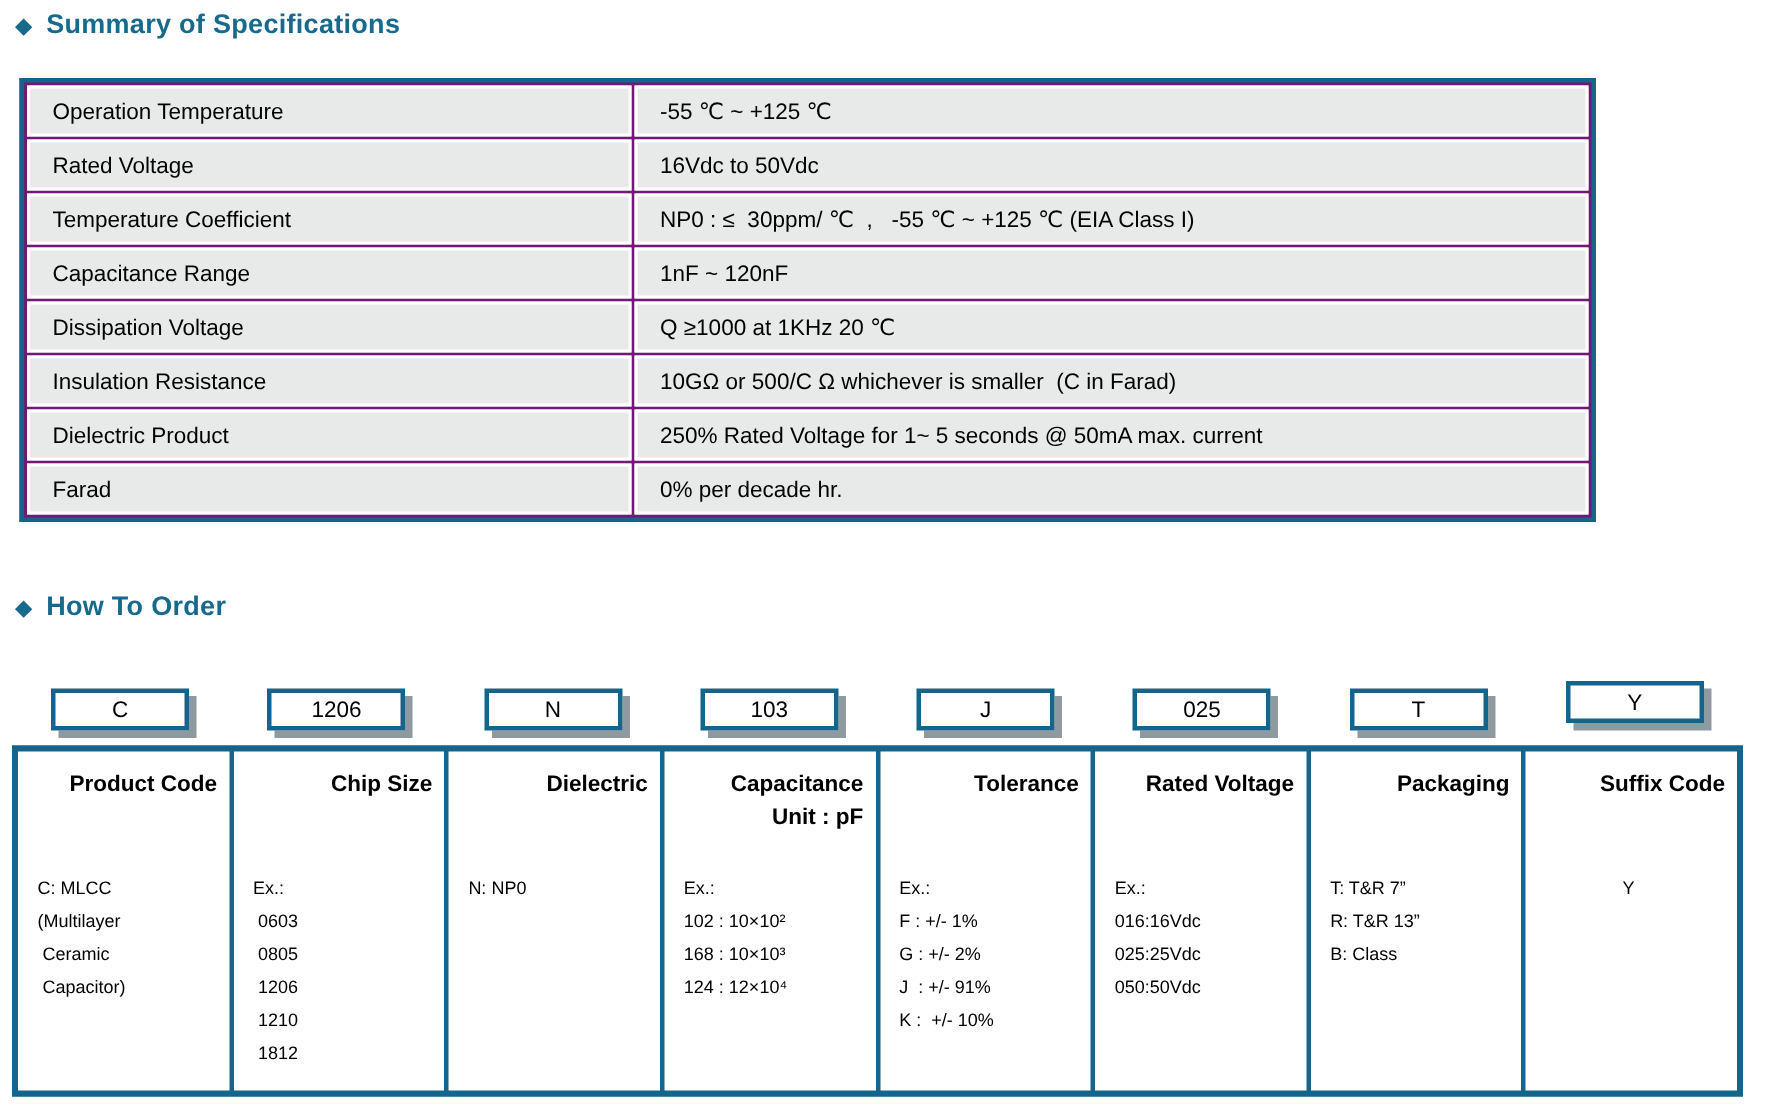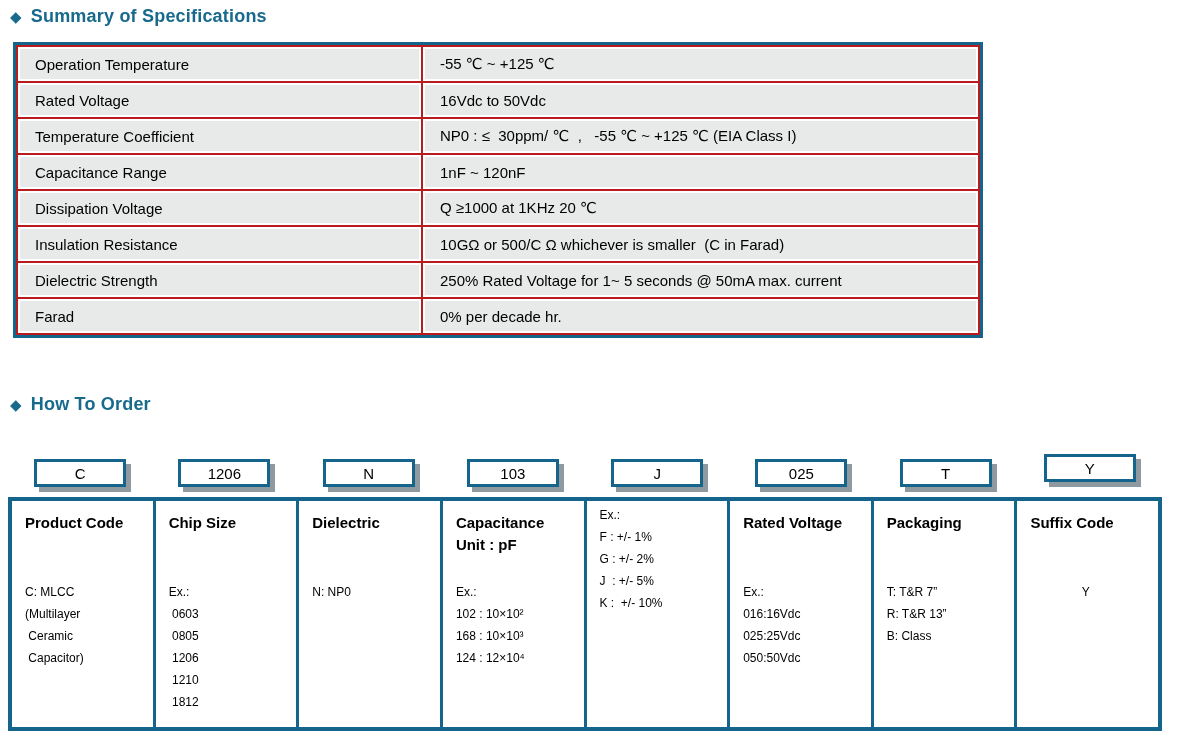--- a/index.html
+++ b/index.html
@@ -16,24 +16,24 @@
     font-size:18px;font-weight:bold;color:#186a8d;
     display:flex;align-items:center;gap:9px;
     letter-spacing:0.2px;
   }
   .section-heading .diamond{font-size:15px;color:#186a8d;}
   #heading-specs{top:6px;}
   #heading-order{top:394px;}
 
   
   #spec-table{
-    position:absolute;left:13px;top:42px;
-    width:970px;
+    position:absolute;left:13px;top:52px;
+    width:1051px;
     border-collapse:separate;border-spacing:2px;
-    background:#b91c1c;
+    background:#701a75;
     border:3px solid #14648c;
     table-layout:fixed;
   }
   #spec-table td{
     background:#e8eaea;
     border:2px solid #ffffff;
     height:30px;
     font-size:15px;
     padding:0 8px 0 15px;
     vertical-align:middle;
@@ -67,21 +67,21 @@
     display:flex;gap:3px;
   }
   .order-col{
     flex:1;background:#ffffff;
     display:flex;flex-direction:column;
     overflow:hidden;
   }
   .col-header{
     height:66px;
     padding:11px 8px 0 13px;
-    font-size:15px;font-weight:bold;line-height:22px;
+    font-size:15px;font-weight:bold;line-height:22px;text-align:right;
   }
   .col-body{
     padding:3px 4px 0 13px;
     font-size:12px;line-height:22px;
   }
   .col-body .line{white-space:pre;}
   .col-body.center{padding-left:0;text-align:center;}
 </style>
 </head>
 <body>
@@ -111,21 +111,21 @@
     </tr>
     <tr>
       <td class="spec-label">Dissipation Voltage</td>
       <td class="spec-value">Q ≥1000 at 1KHz 20 ℃</td>
     </tr>
     <tr>
       <td class="spec-label">Insulation Resistance</td>
       <td class="spec-value">10GΩ or 500/C Ω whichever is smaller  (C in Farad)</td>
     </tr>
     <tr>
-      <td class="spec-label">Dielectric Strength</td>
+      <td class="spec-label">Dielectric Product</td>
       <td class="spec-value">250% Rated Voltage for 1~ 5 seconds @ 50mA max. current</td>
     </tr>
     <tr>
       <td class="spec-label">Farad</td>
       <td class="spec-value">0% per decade hr.</td>
     </tr>
   </tbody>
 </table>
 
 <div class="section-heading" id="heading-order">
@@ -190,25 +190,26 @@
   <div class="order-col">
     <div class="col-header">Capacitance Unit : pF</div>
     <div class="col-body">
         <div class="line">Ex.:</div>
         <div class="line">102 : 10×10²</div>
         <div class="line">168 : 10×10³</div>
         <div class="line">124 : 12×10⁴</div>
       </div>
   </div>
   <div class="order-col">
+    <div class="col-header">Tolerance</div>
     <div class="col-body">
         <div class="line">Ex.:</div>
         <div class="line">F : +/- 1%</div>
         <div class="line">G : +/- 2%</div>
-        <div class="line">J  : +/- 5%</div>
+        <div class="line">J  : +/- 91%</div>
         <div class="line">K :  +/- 10%</div>
       </div>
   </div>
   <div class="order-col">
     <div class="col-header">Rated Voltage</div>
     <div class="col-body">
         <div class="line">Ex.:</div>
         <div class="line">016:16Vdc</div>
         <div class="line">025:25Vdc</div>
         <div class="line">050:50Vdc</div>

